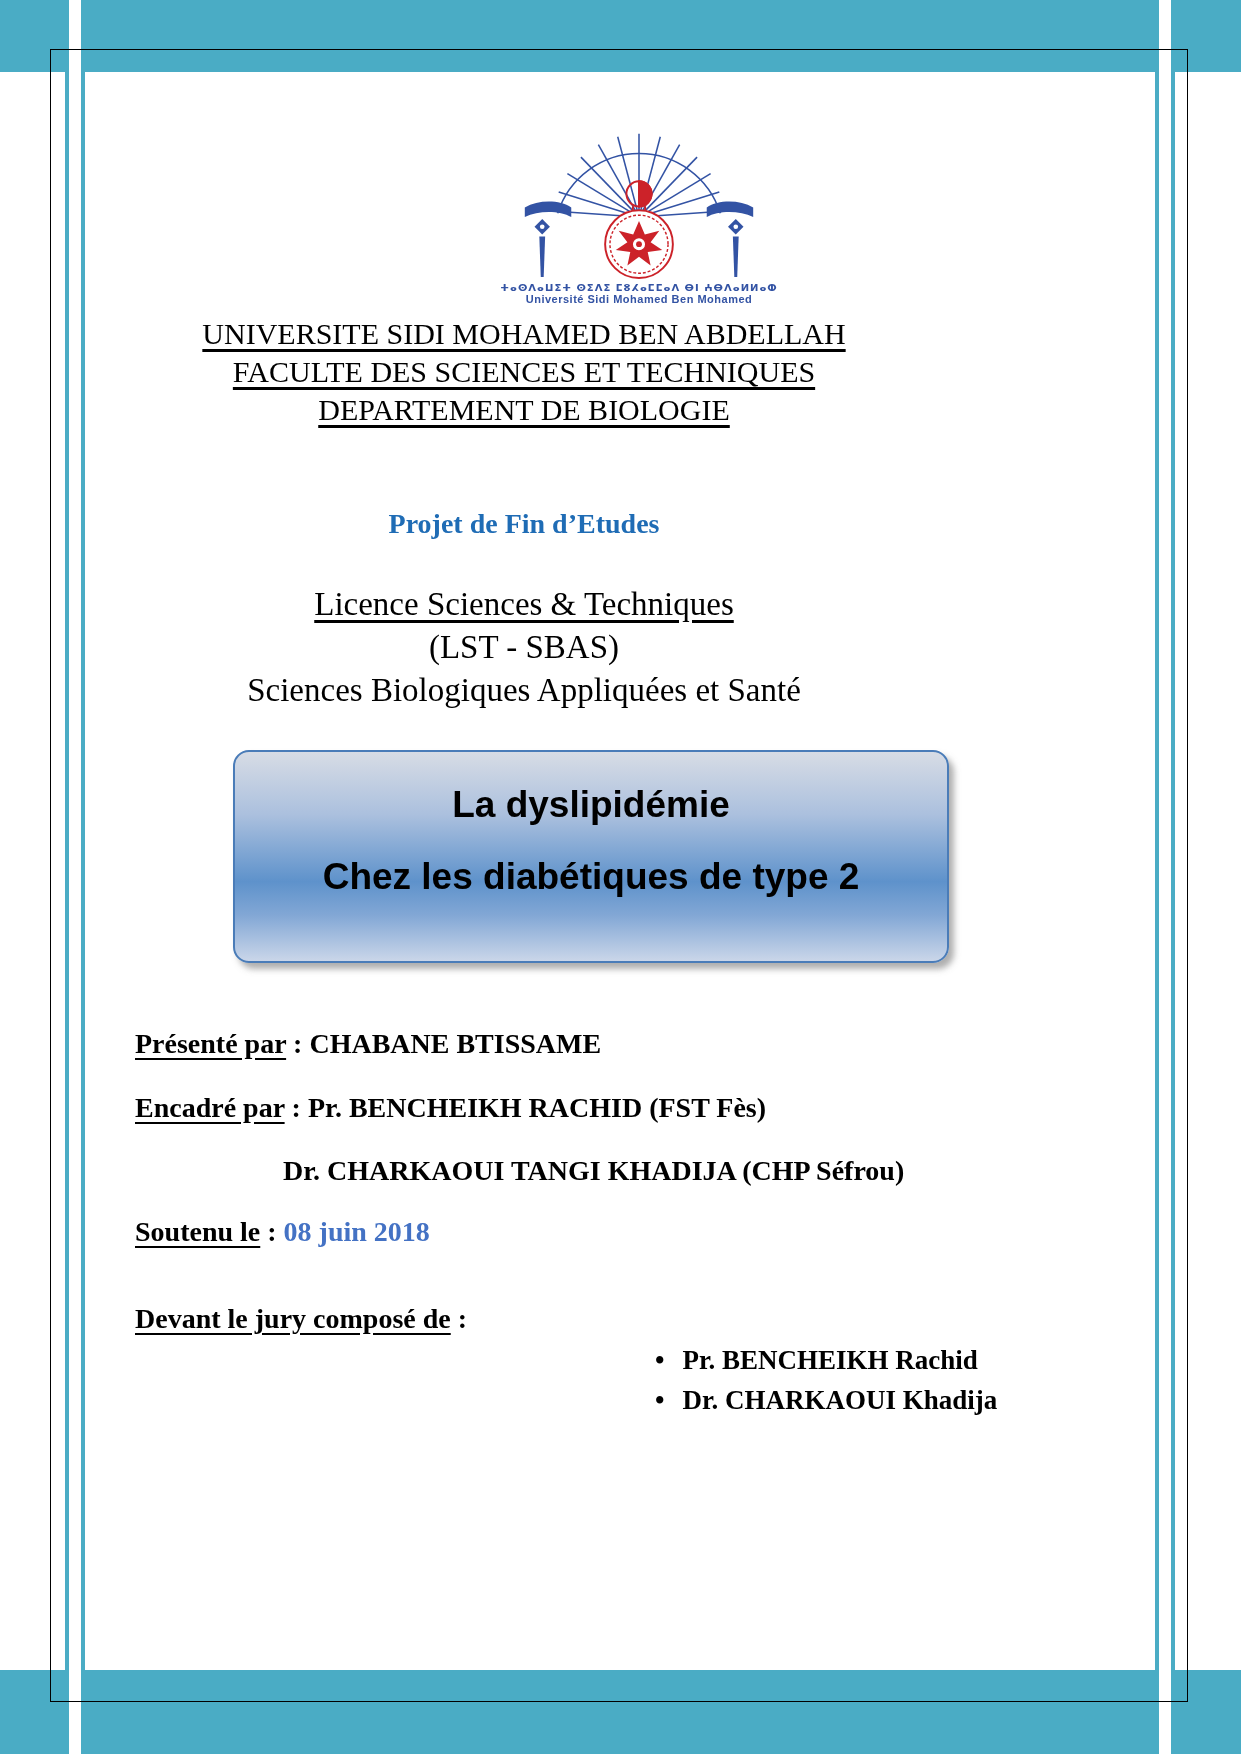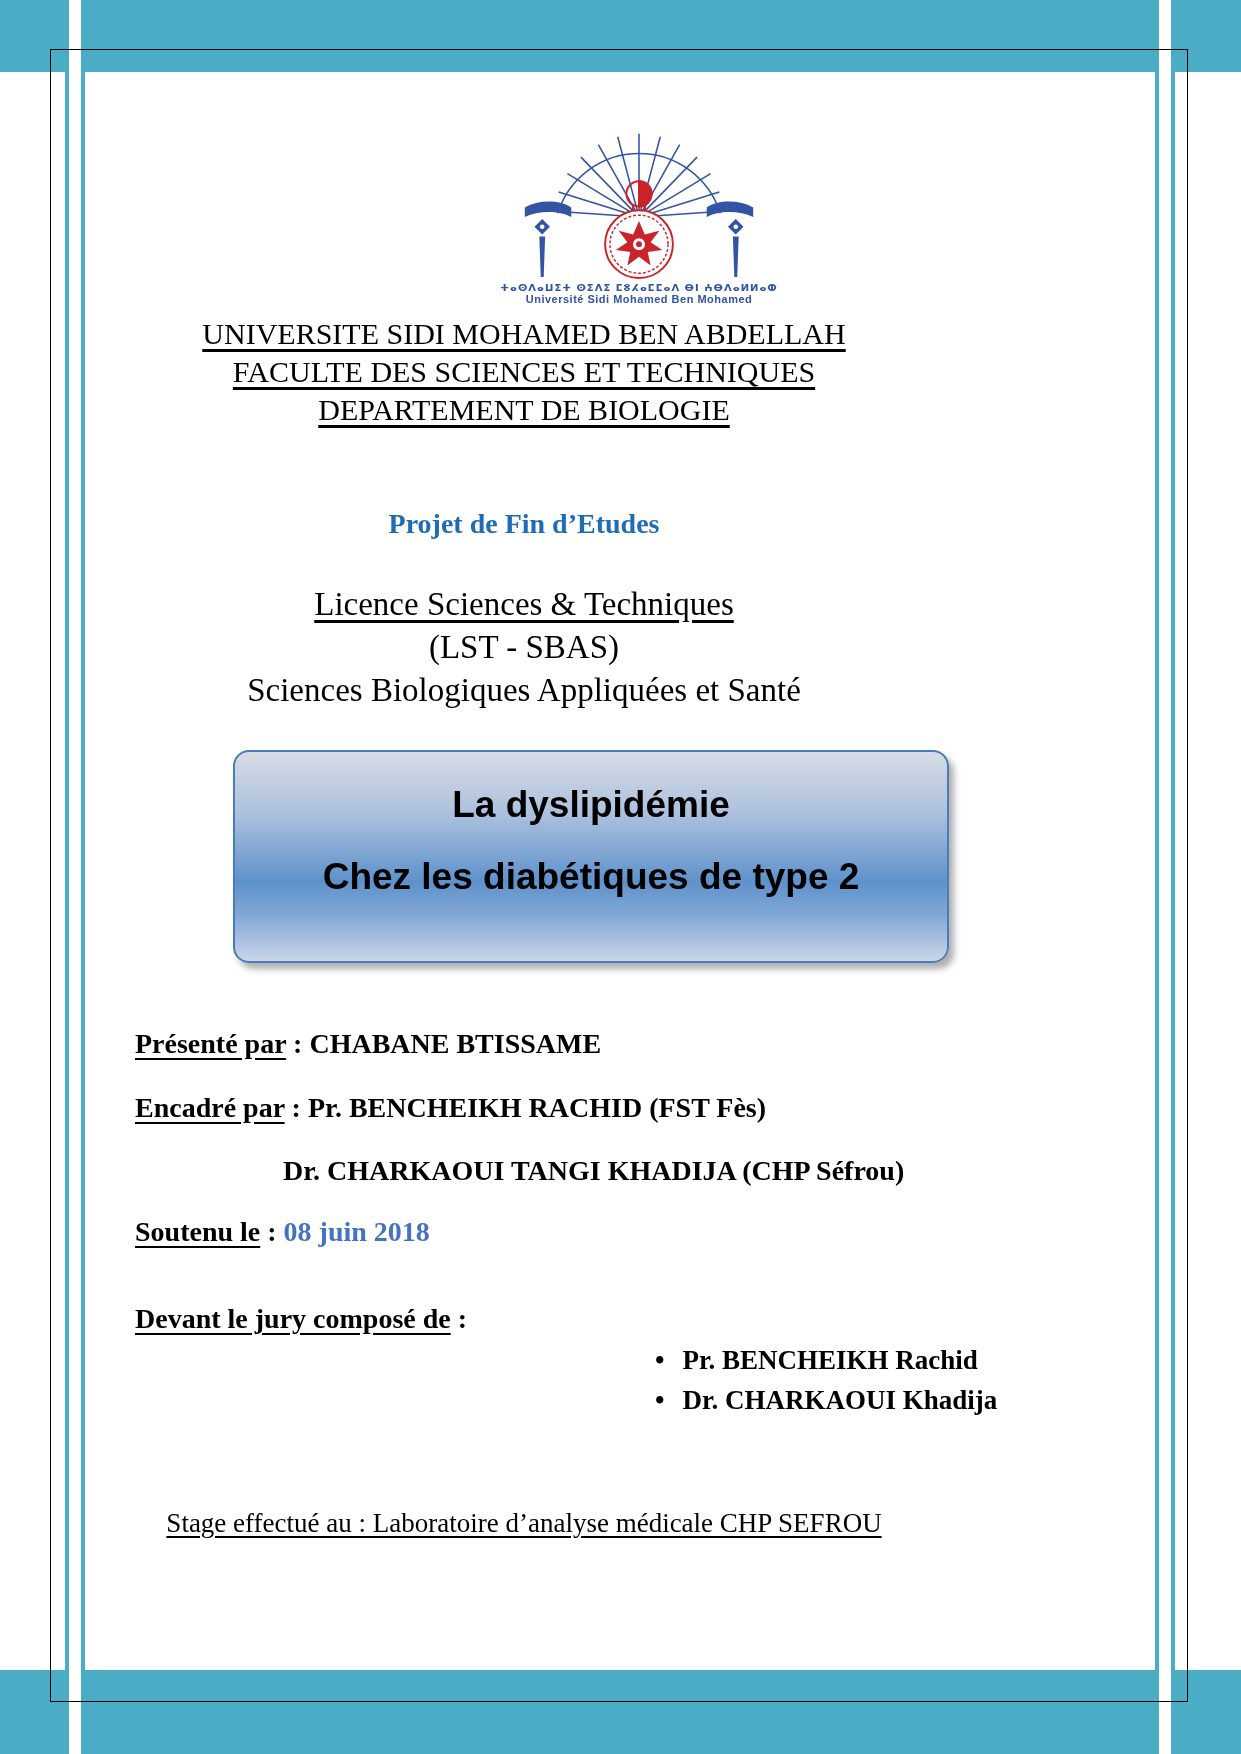--- a/index.html
+++ b/index.html
@@ -187,14 +187,13 @@
 <div class="detail" style="top:1303px">
   <span class="lbl">Devant le jury composé de</span><span> :</span>
 </div>
 
 <ul class="jury-list">
   <li>Pr. BENCHEIKH Rachid</li>
   <li>Dr. CHARKAOUI Khadija</li>
 </ul>
 
 <div class="center-col stage-lines" style="top:1502px">
-  <div>Stage effectué au : Laboratoire d’analyse médicale CHP SEFROU</div>
 </div>
 
 </body></html>

